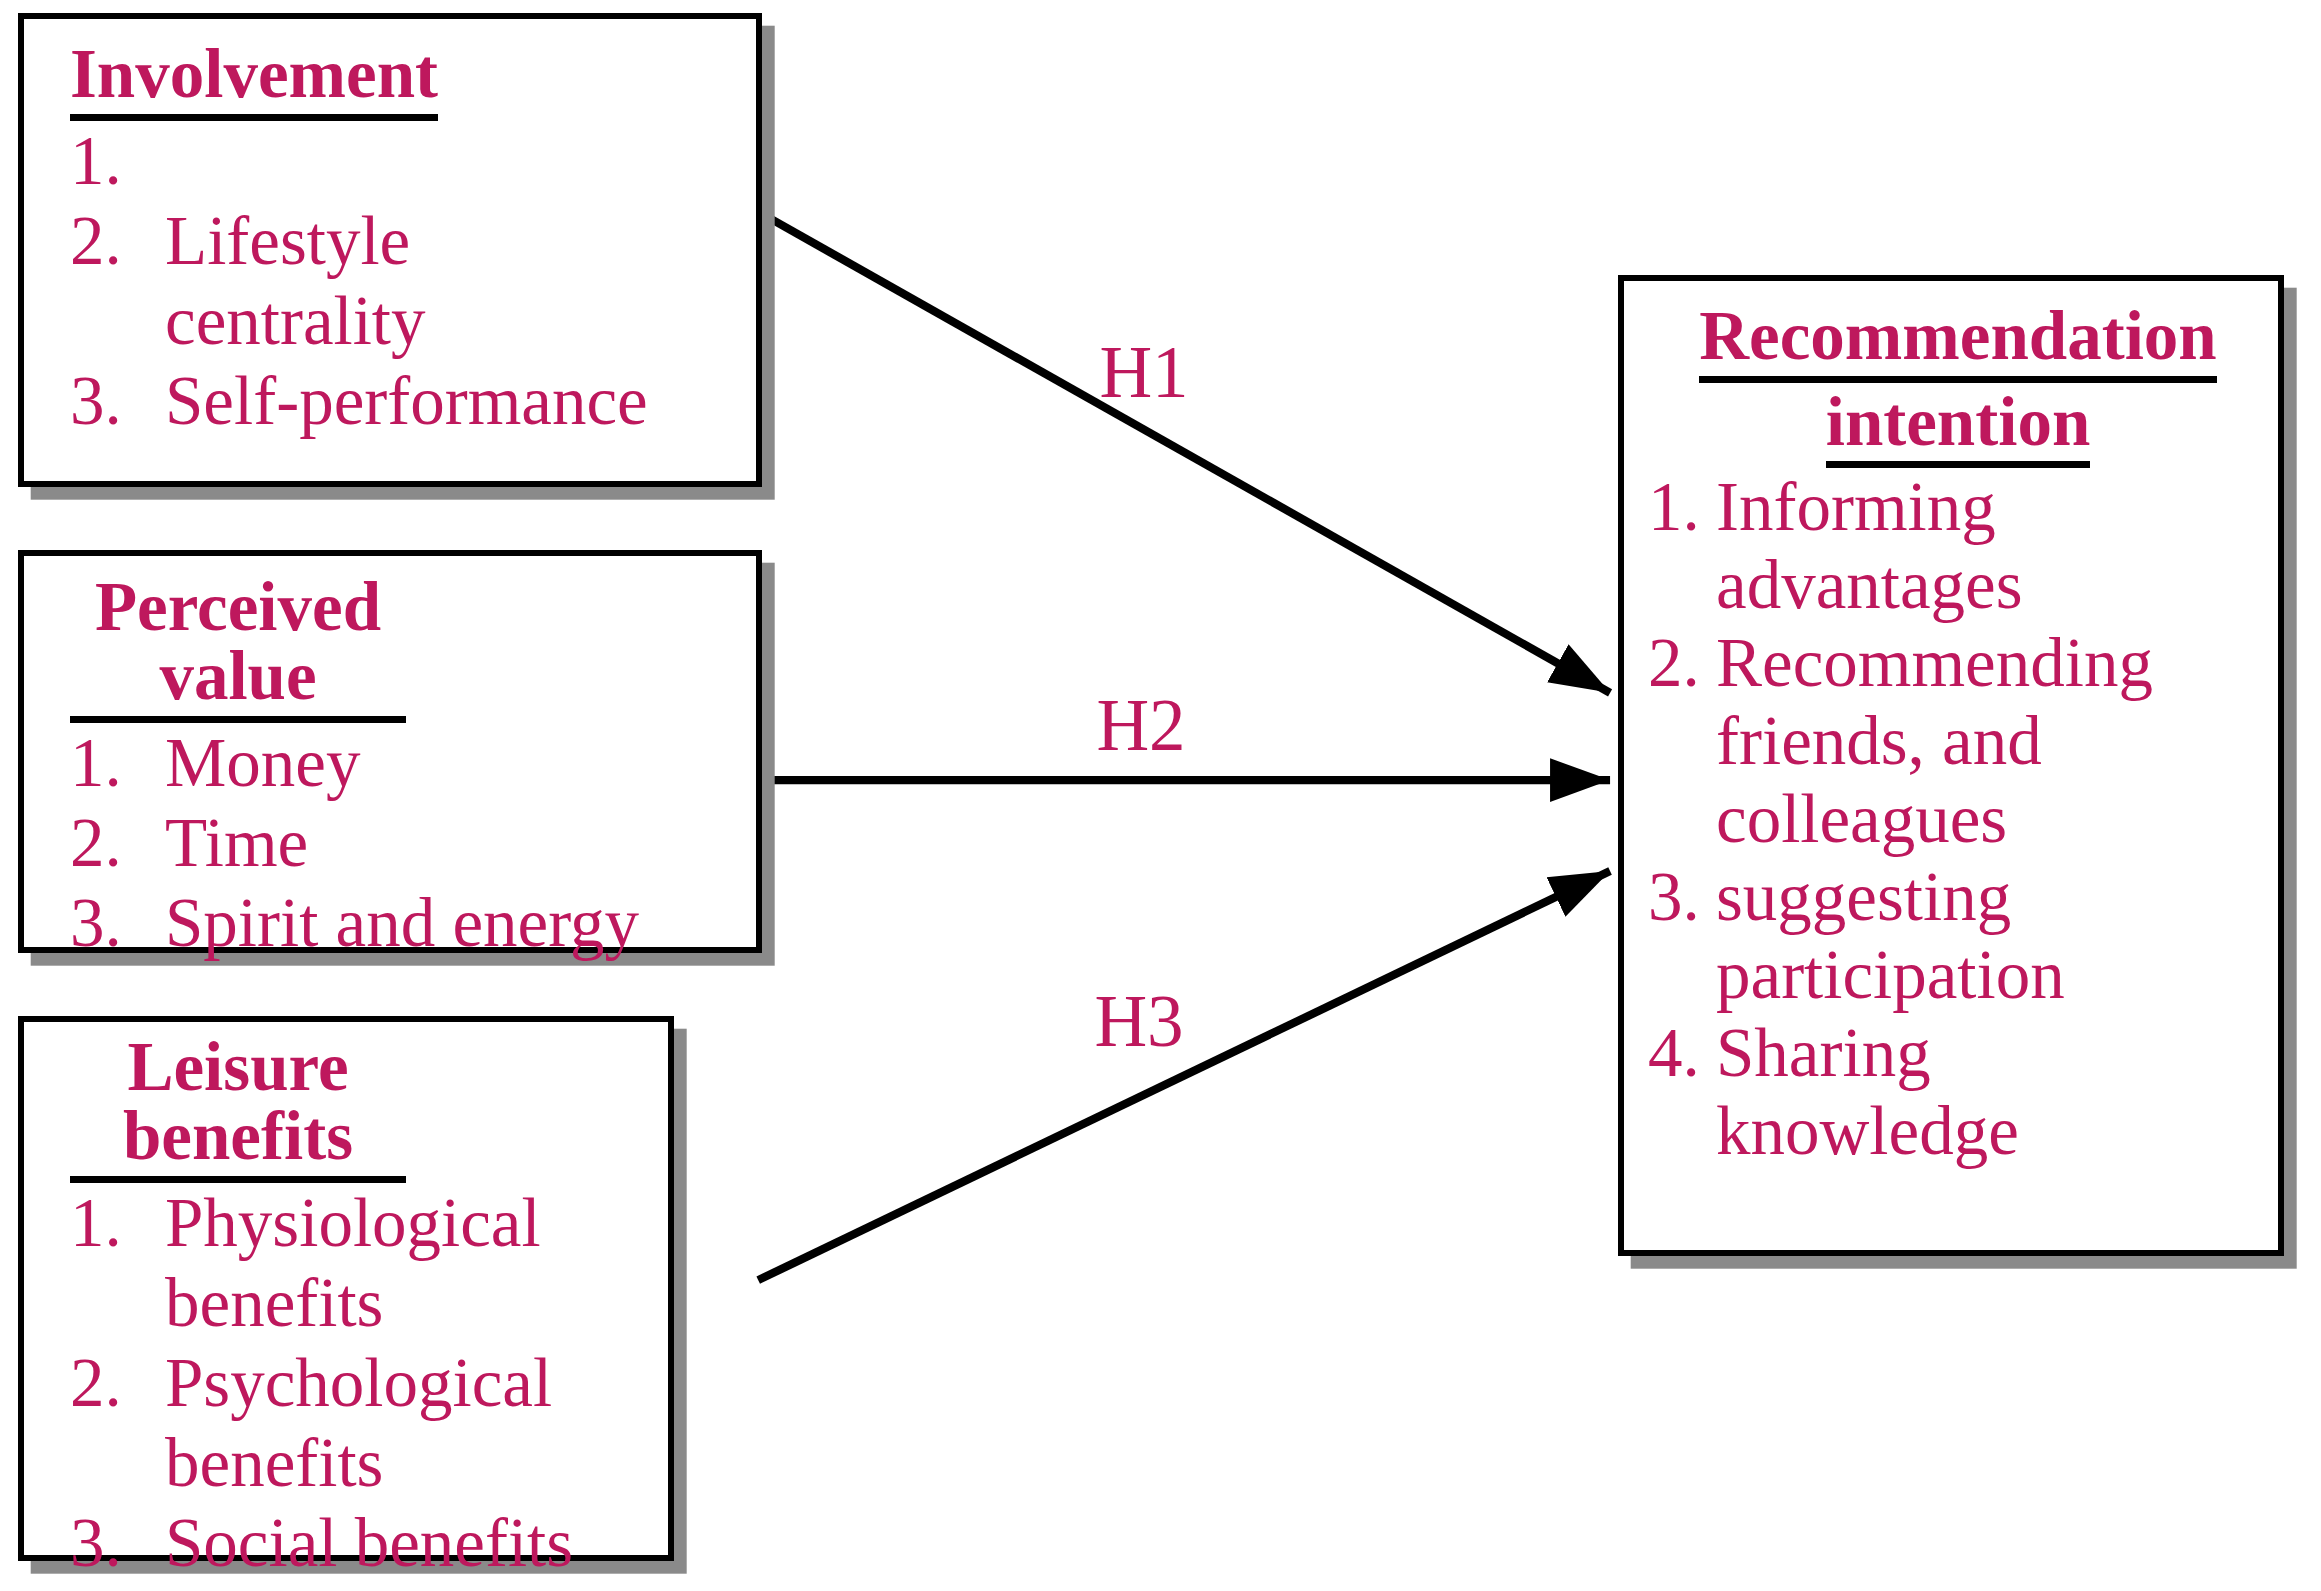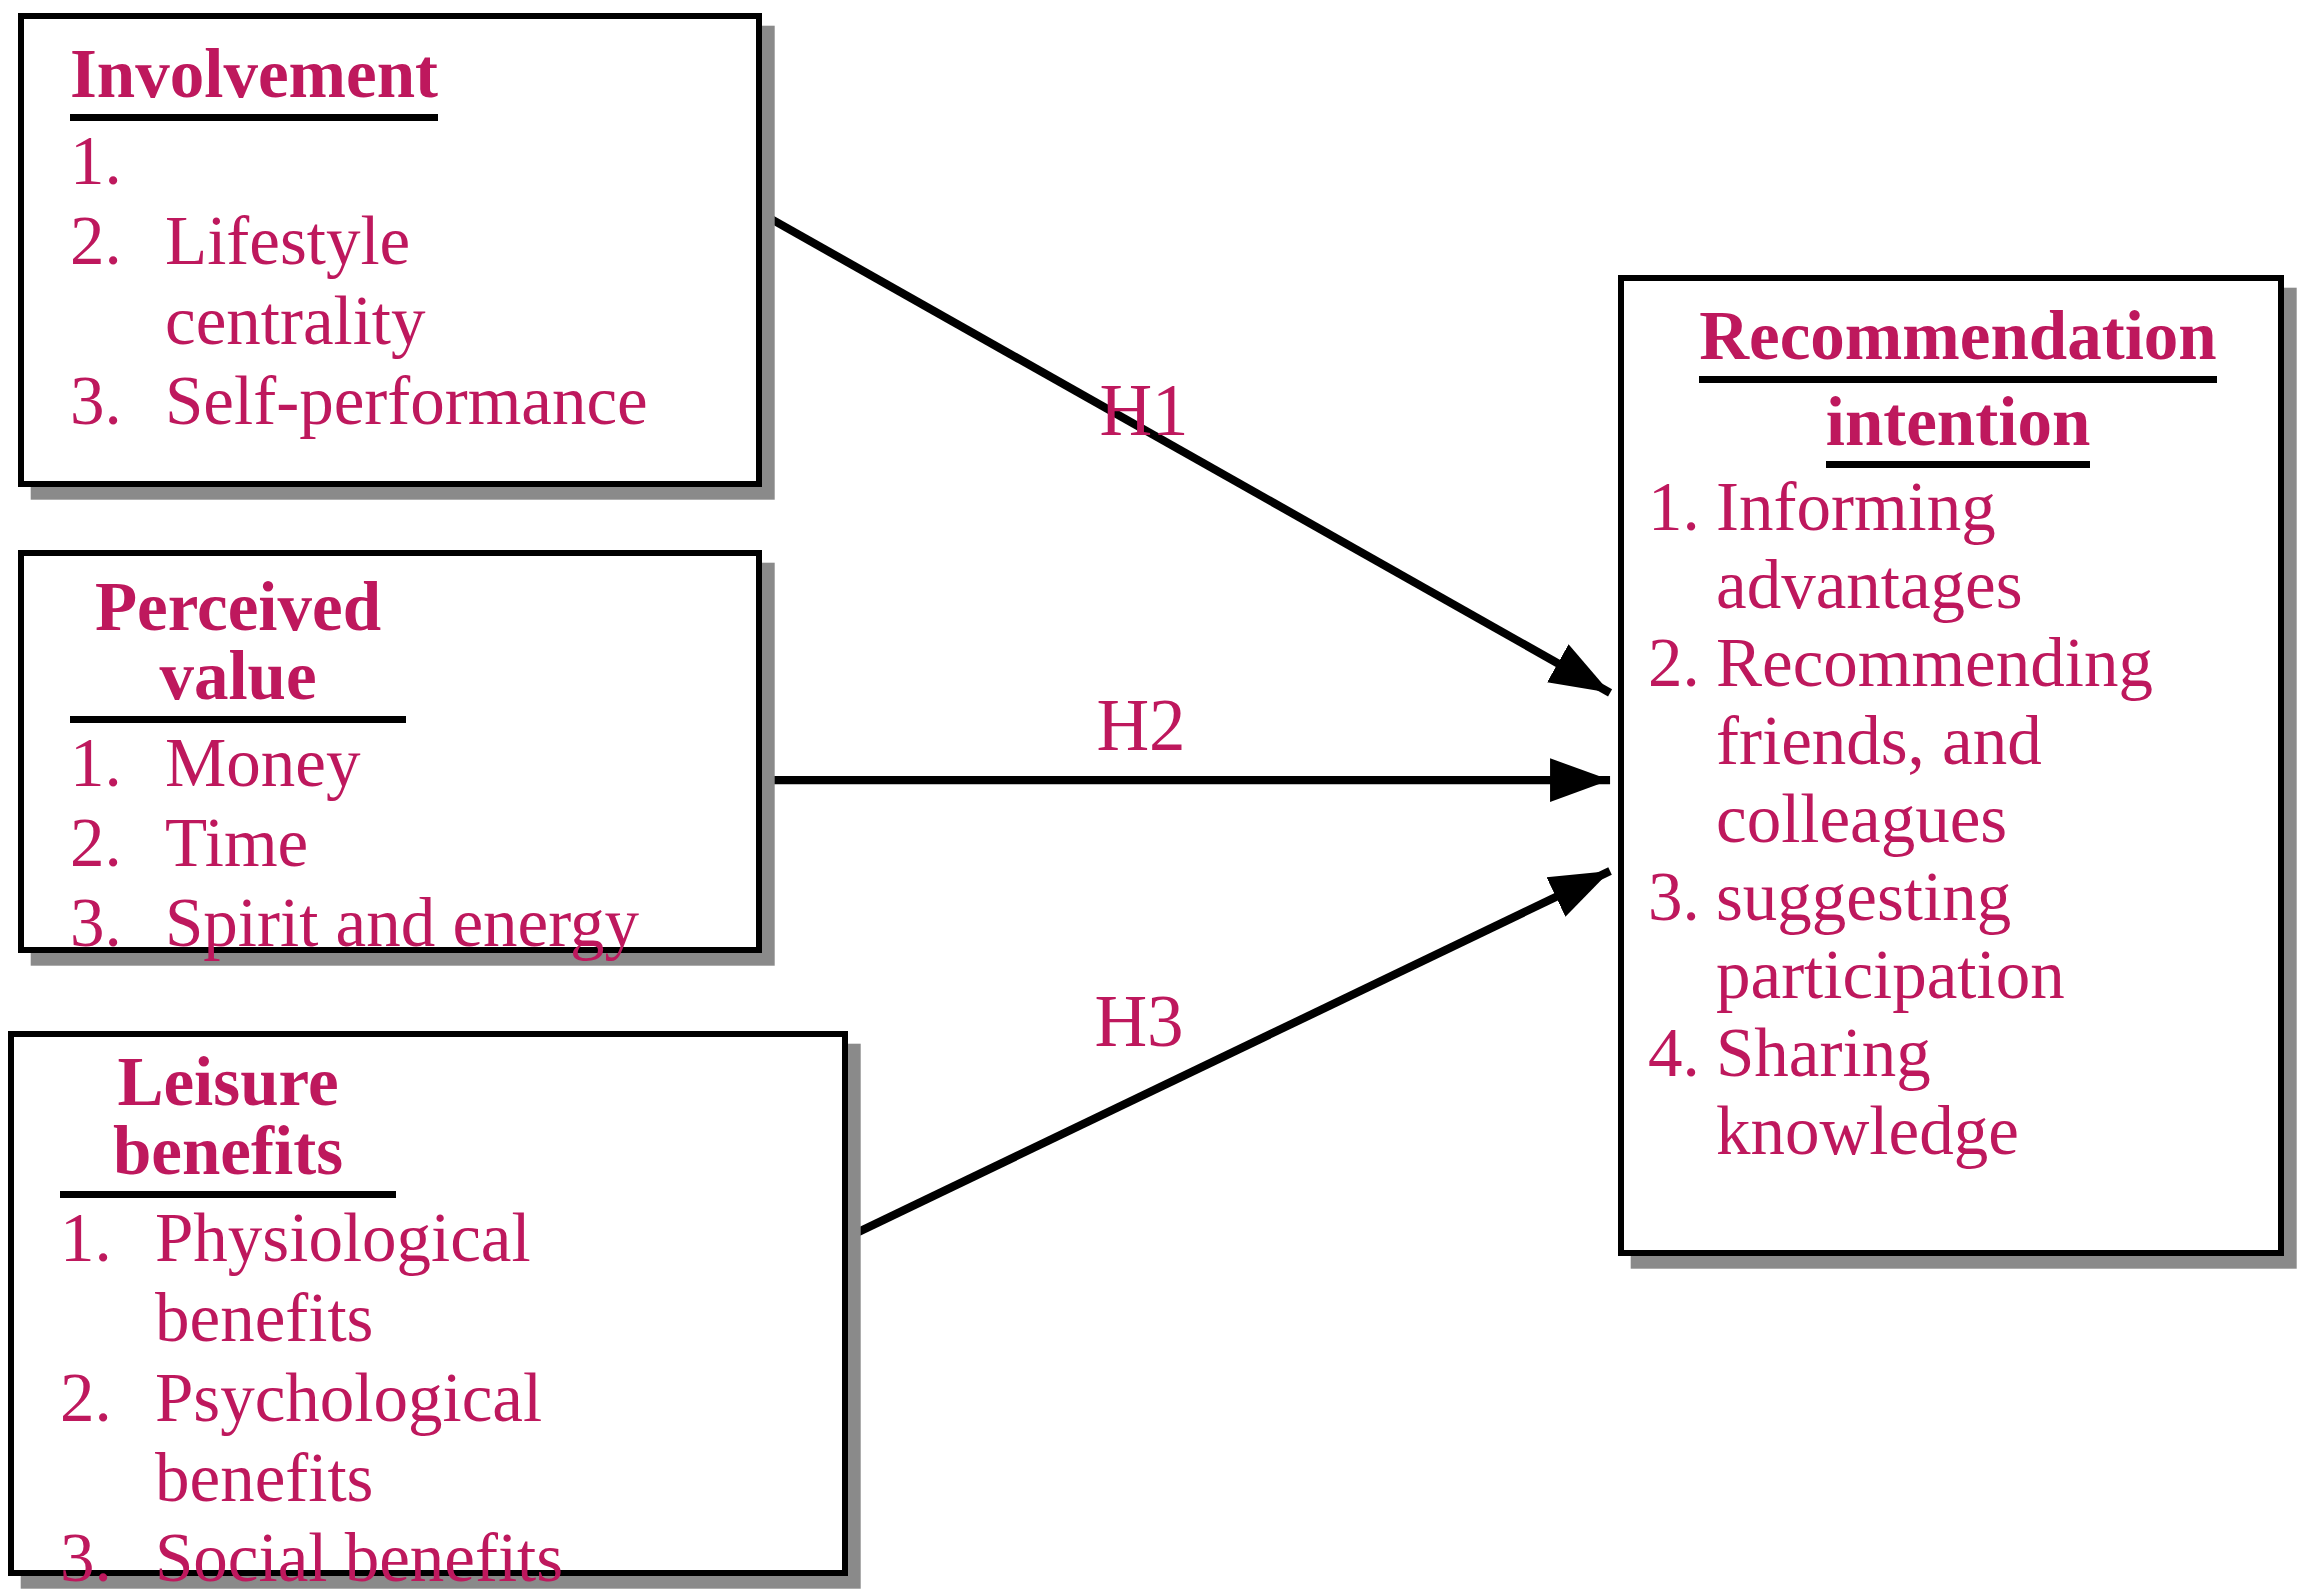--- a/index.html
+++ b/index.html
@@ -54,31 +54,31 @@
   .left-box { padding-left: 46px; }
   .left-box .title-wrap { width: 336px; }
   .left-box .num { width: 95px; }
   
   #box-recommendation { padding-left: 24px; line-height: 78px; }
   #box-recommendation .title-wrap { width: 620px; }
   #box-recommendation .num { width: 68px; }
 
   #box-involvement { left: 18px; top: 12.7px;  width: 744px; height: 474px; padding-top: 15.5px; }
   #box-perceived   { left: 18px; top: 550px; width: 744px; height: 403px; padding-top: 17.3px; }
-  #box-leisure     { left: 8px; top: 1016px;width: 840px; height: 545px; padding-top: 11px; margin-top: 15px; }
+  #box-leisure     { left: 18px; top: 1016px;width: 656px; height: 545px; padding-top: 11px; }
   #box-recommendation { left: 1618px; top: 275px; width: 666px; height: 981px; padding-top: 16.4px; }
 
   .hlabel {
     position: absolute;
     font-size: 73px;
     line-height: 73px;
     transform: translate(-50%, -50%);
     white-space: nowrap;
   }
-  #hlabel-1 { left: 1144px; top: 410px; }
+  #hlabel-1 { left: 1144px; top: 372px; }
   #hlabel-2 { left: 1141px; top: 725px; }
   #hlabel-3 { left: 1139px; top: 1021px; }
 </style>
 </head>
 <body>
 
 <div id="canvas">
 
   <svg id="arrow-layer" viewBox="0 0 2553 1751" xmlns="http://www.w3.org/2000/svg">
     <defs>

